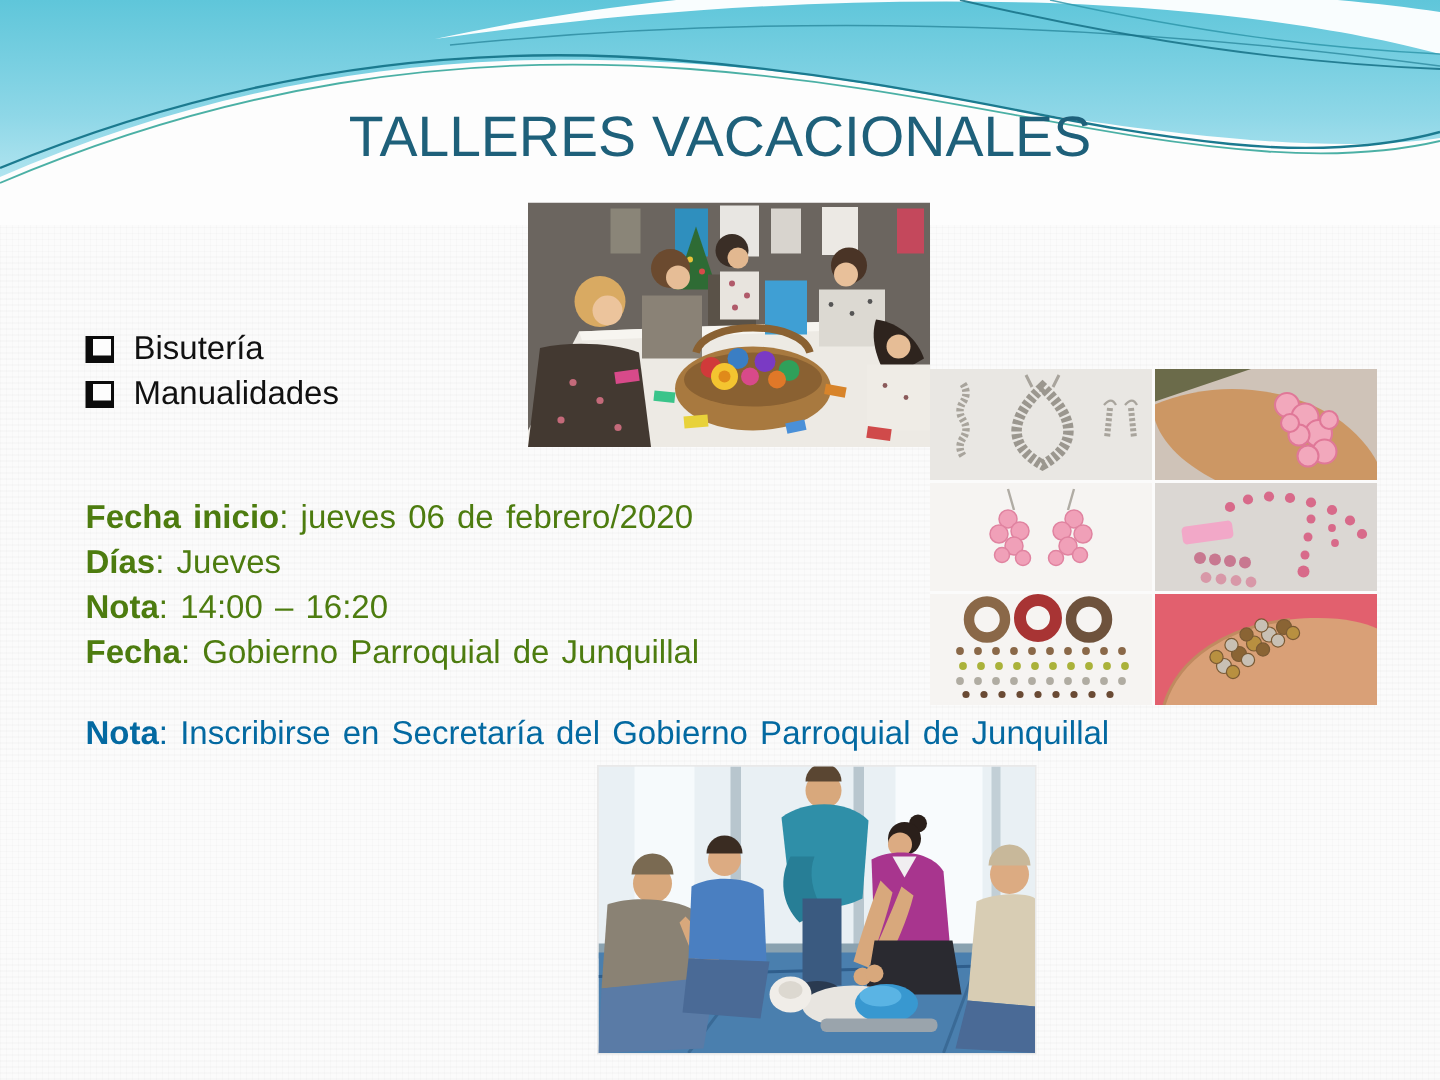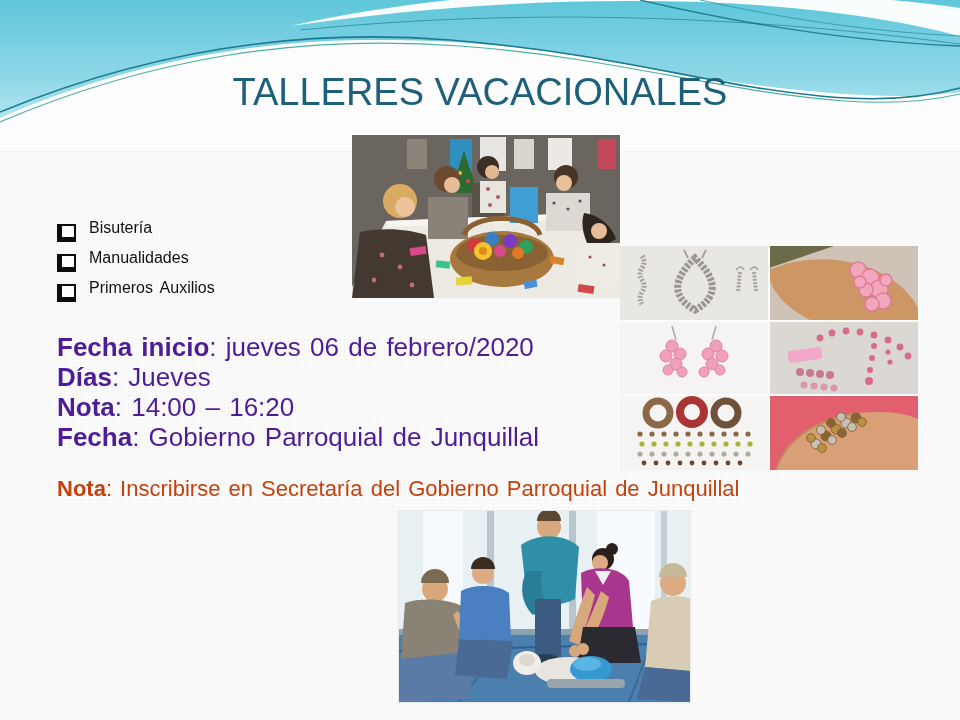--- a/index.html
+++ b/index.html
@@ -15,30 +15,30 @@
   .slide-title{
     position:absolute;top:46px;left:50%;transform:translateX(-50%);
     font-size:38px;font-weight:400;color:#1e607a;white-space:nowrap;
     letter-spacing:0px;z-index:3;
   }
   .check-list{
     position:absolute;left:57px;top:219px;list-style:none;margin:0;padding:0;z-index:2;
   }
   .check-list li{
     display:flex;align-items:flex-start;height:30px;
-    font-size:16px;color:#111;word-spacing:3px;
+    font-size:22px;color:#111;word-spacing:3px;
   }
   .checkbox-glyph{
     display:inline-block;width:12px;height:11px;margin:5px 13px 0 0;
     border-style:solid;border-color:#0c0c0c;border-width:2px 2px 5px 5px;
     background:#fdfdfd;flex:0 0 auto;
   }
   .details{position:absolute;left:57px;top:332px;z-index:2;}
-  .details .line{height:30px;font-size:26px;color:#4c1d95;word-spacing:2px;white-space:nowrap;}
-  .nota-line{position:absolute;left:57px;top:476px;font-size:22px;color:#c2410c;word-spacing:2px;white-space:nowrap;z-index:2;}
+  .details .line{height:30px;font-size:22px;color:#4d7c0f;word-spacing:2px;white-space:nowrap;}
+  .nota-line{position:absolute;left:57px;top:476px;font-size:22px;color:#0369a1;word-spacing:2px;white-space:nowrap;z-index:2;}
   b.lbl{font-weight:bold;}
   .photo{position:absolute;display:block;z-index:1;}
   .photo svg{display:block;}
   #photo-craft{left:352px;top:135px;width:268px;height:163px;}
   #photo-jewelry{left:620px;top:246px;width:298px;height:224px;}
   #photo-cpr{left:399px;top:511px;width:291px;height:191px;box-shadow:0 0 0 1px #e9e9e9;}
 </style>
 </head>
 <body>
 
@@ -66,24 +66,20 @@
 <h1 class="slide-title">TALLERES VACACIONALES</h1>
 
 <ul class="check-list">
   <li>
     <span class="checkbox-glyph"></span>
     <span>Bisutería</span>
   </li>
   <li>
     <span class="checkbox-glyph"></span>
     <span>Manualidades</span>
-  </li>
-  <li>
-    <span class="checkbox-glyph"></span>
-    <span>Primeros Auxilios</span>
   </li>
 </ul>
 
 <div class="details">
   <div class="line"><b class="lbl">Fecha inicio</b><span>: jueves 06 de febrero/2020</span></div>
   <div class="line"><b class="lbl">Días</b><span>: Jueves</span></div>
   <div class="line"><b class="lbl">Nota</b><span>: 14:00 – 16:20</span></div>
   <div class="line"><b class="lbl">Fecha</b><span>: Gobierno Parroquial de Junquillal</span></div>
 </div>
 

